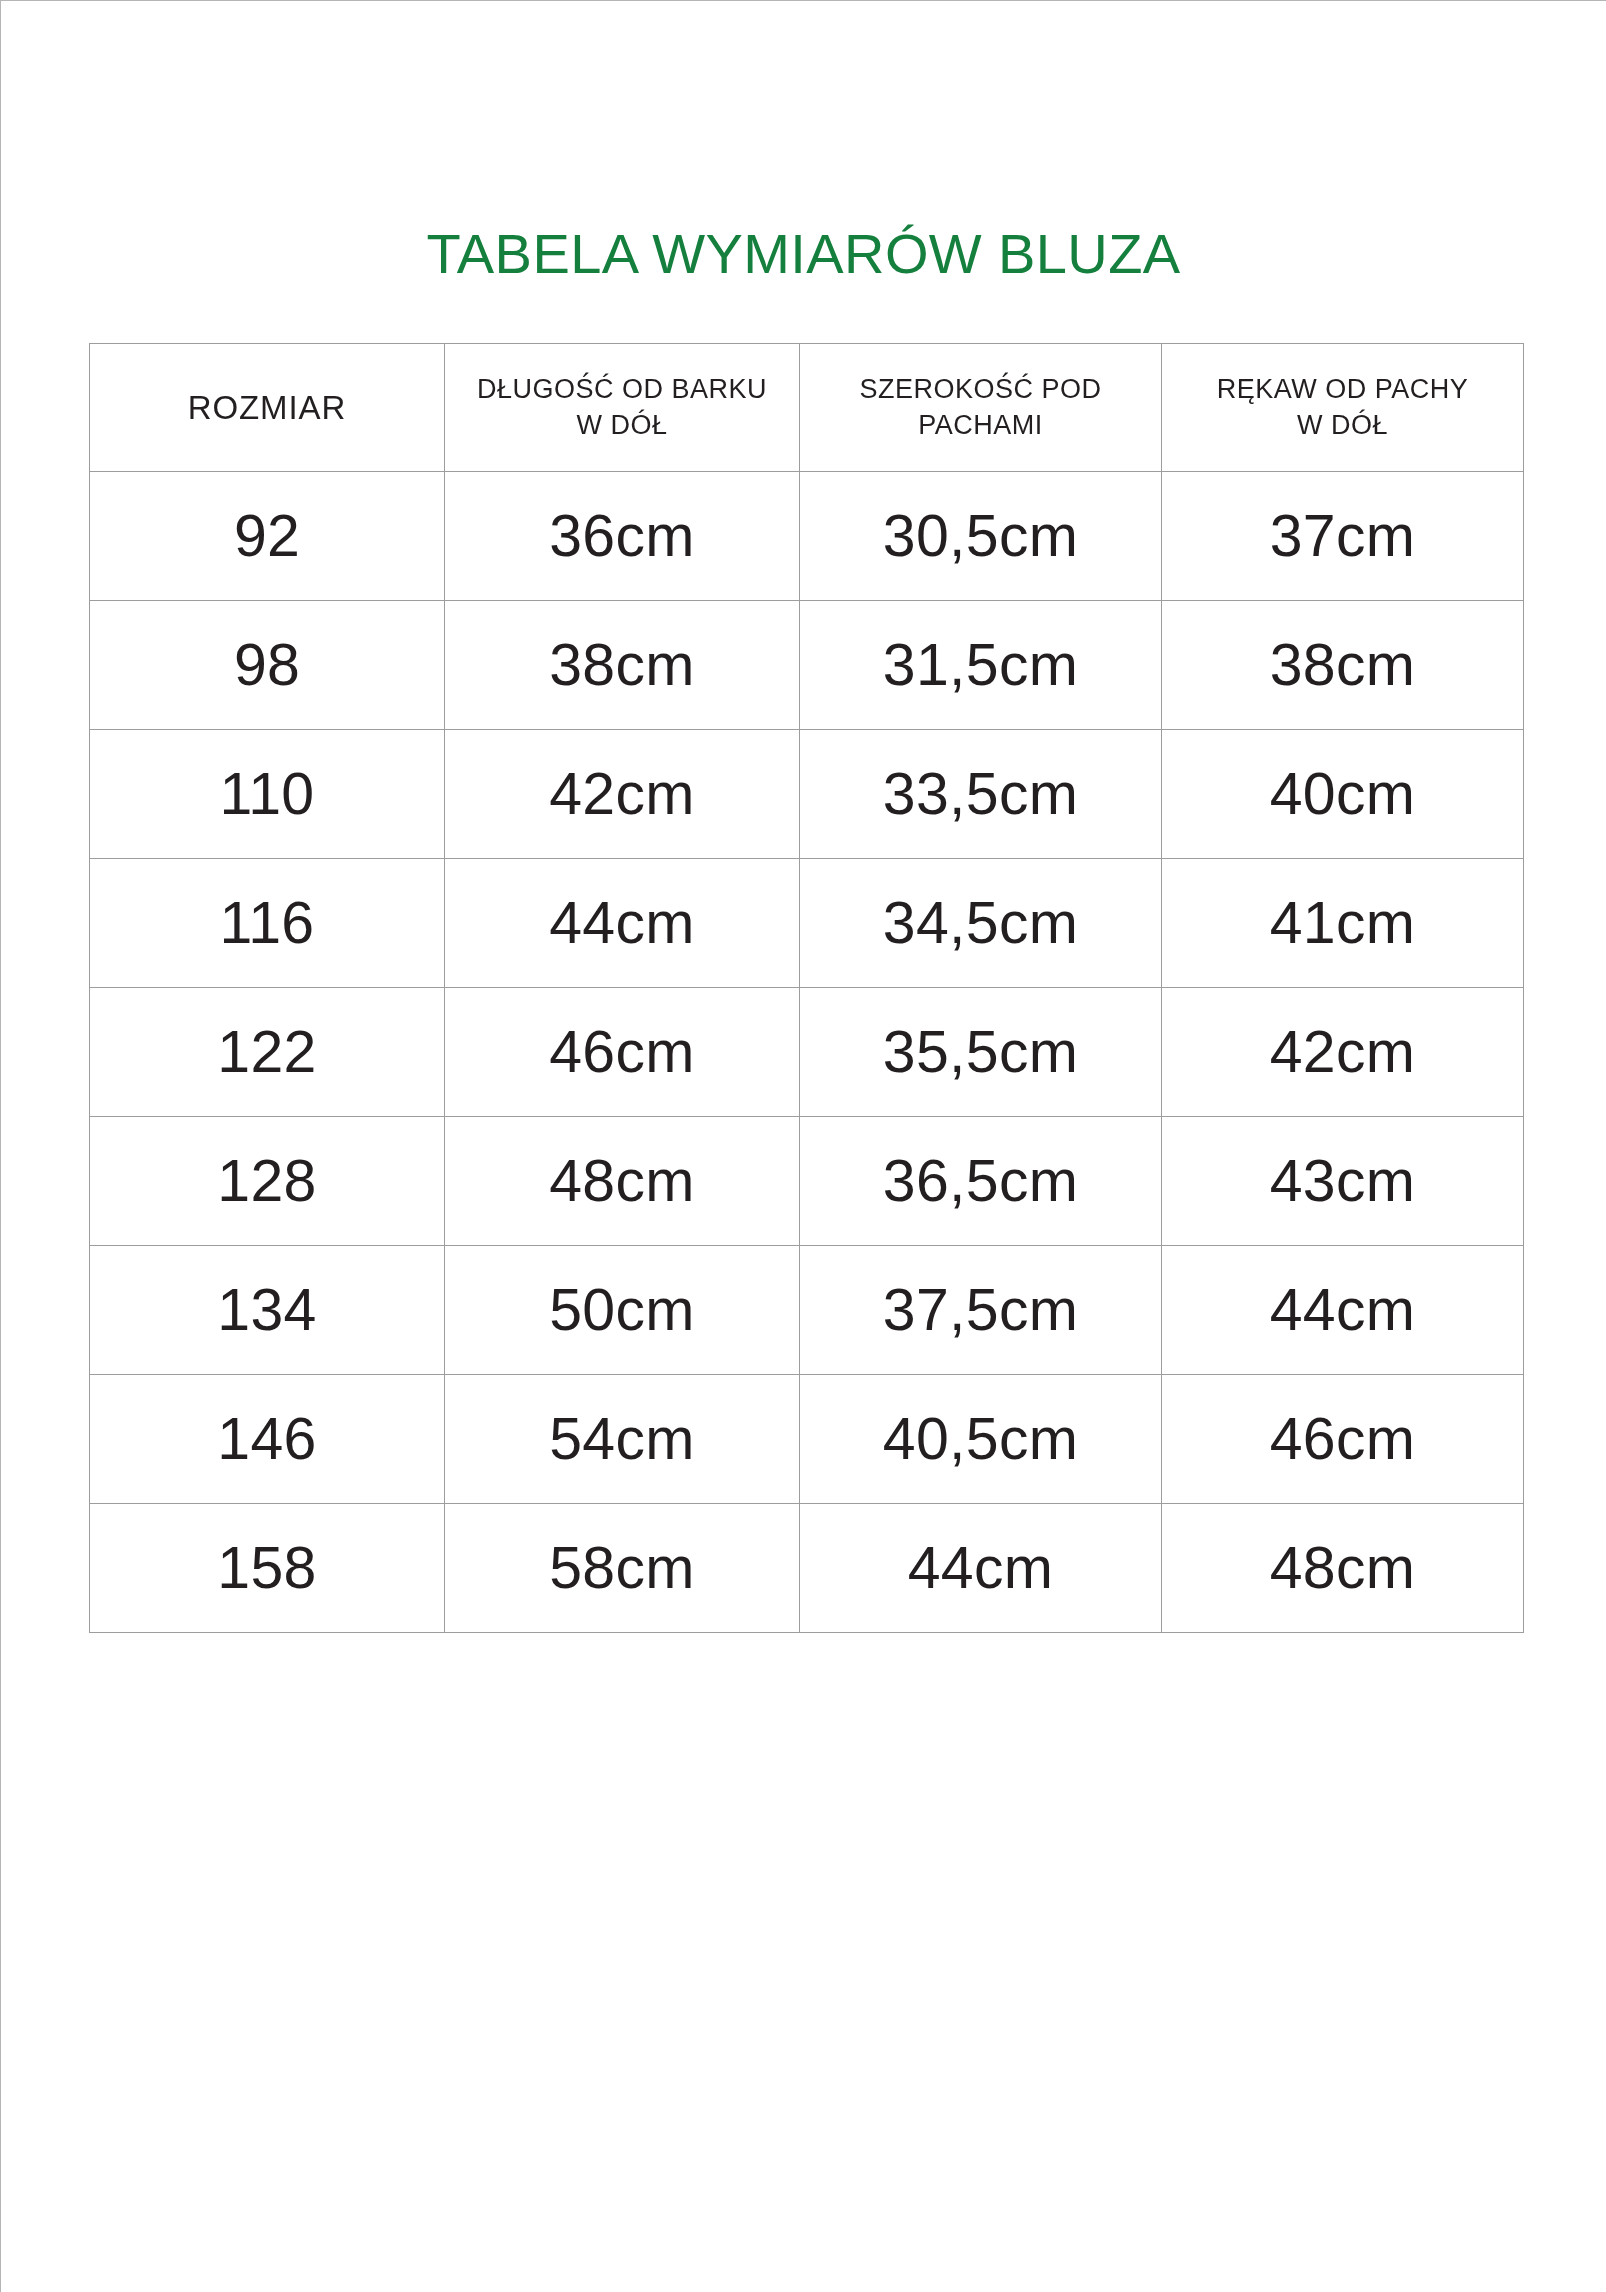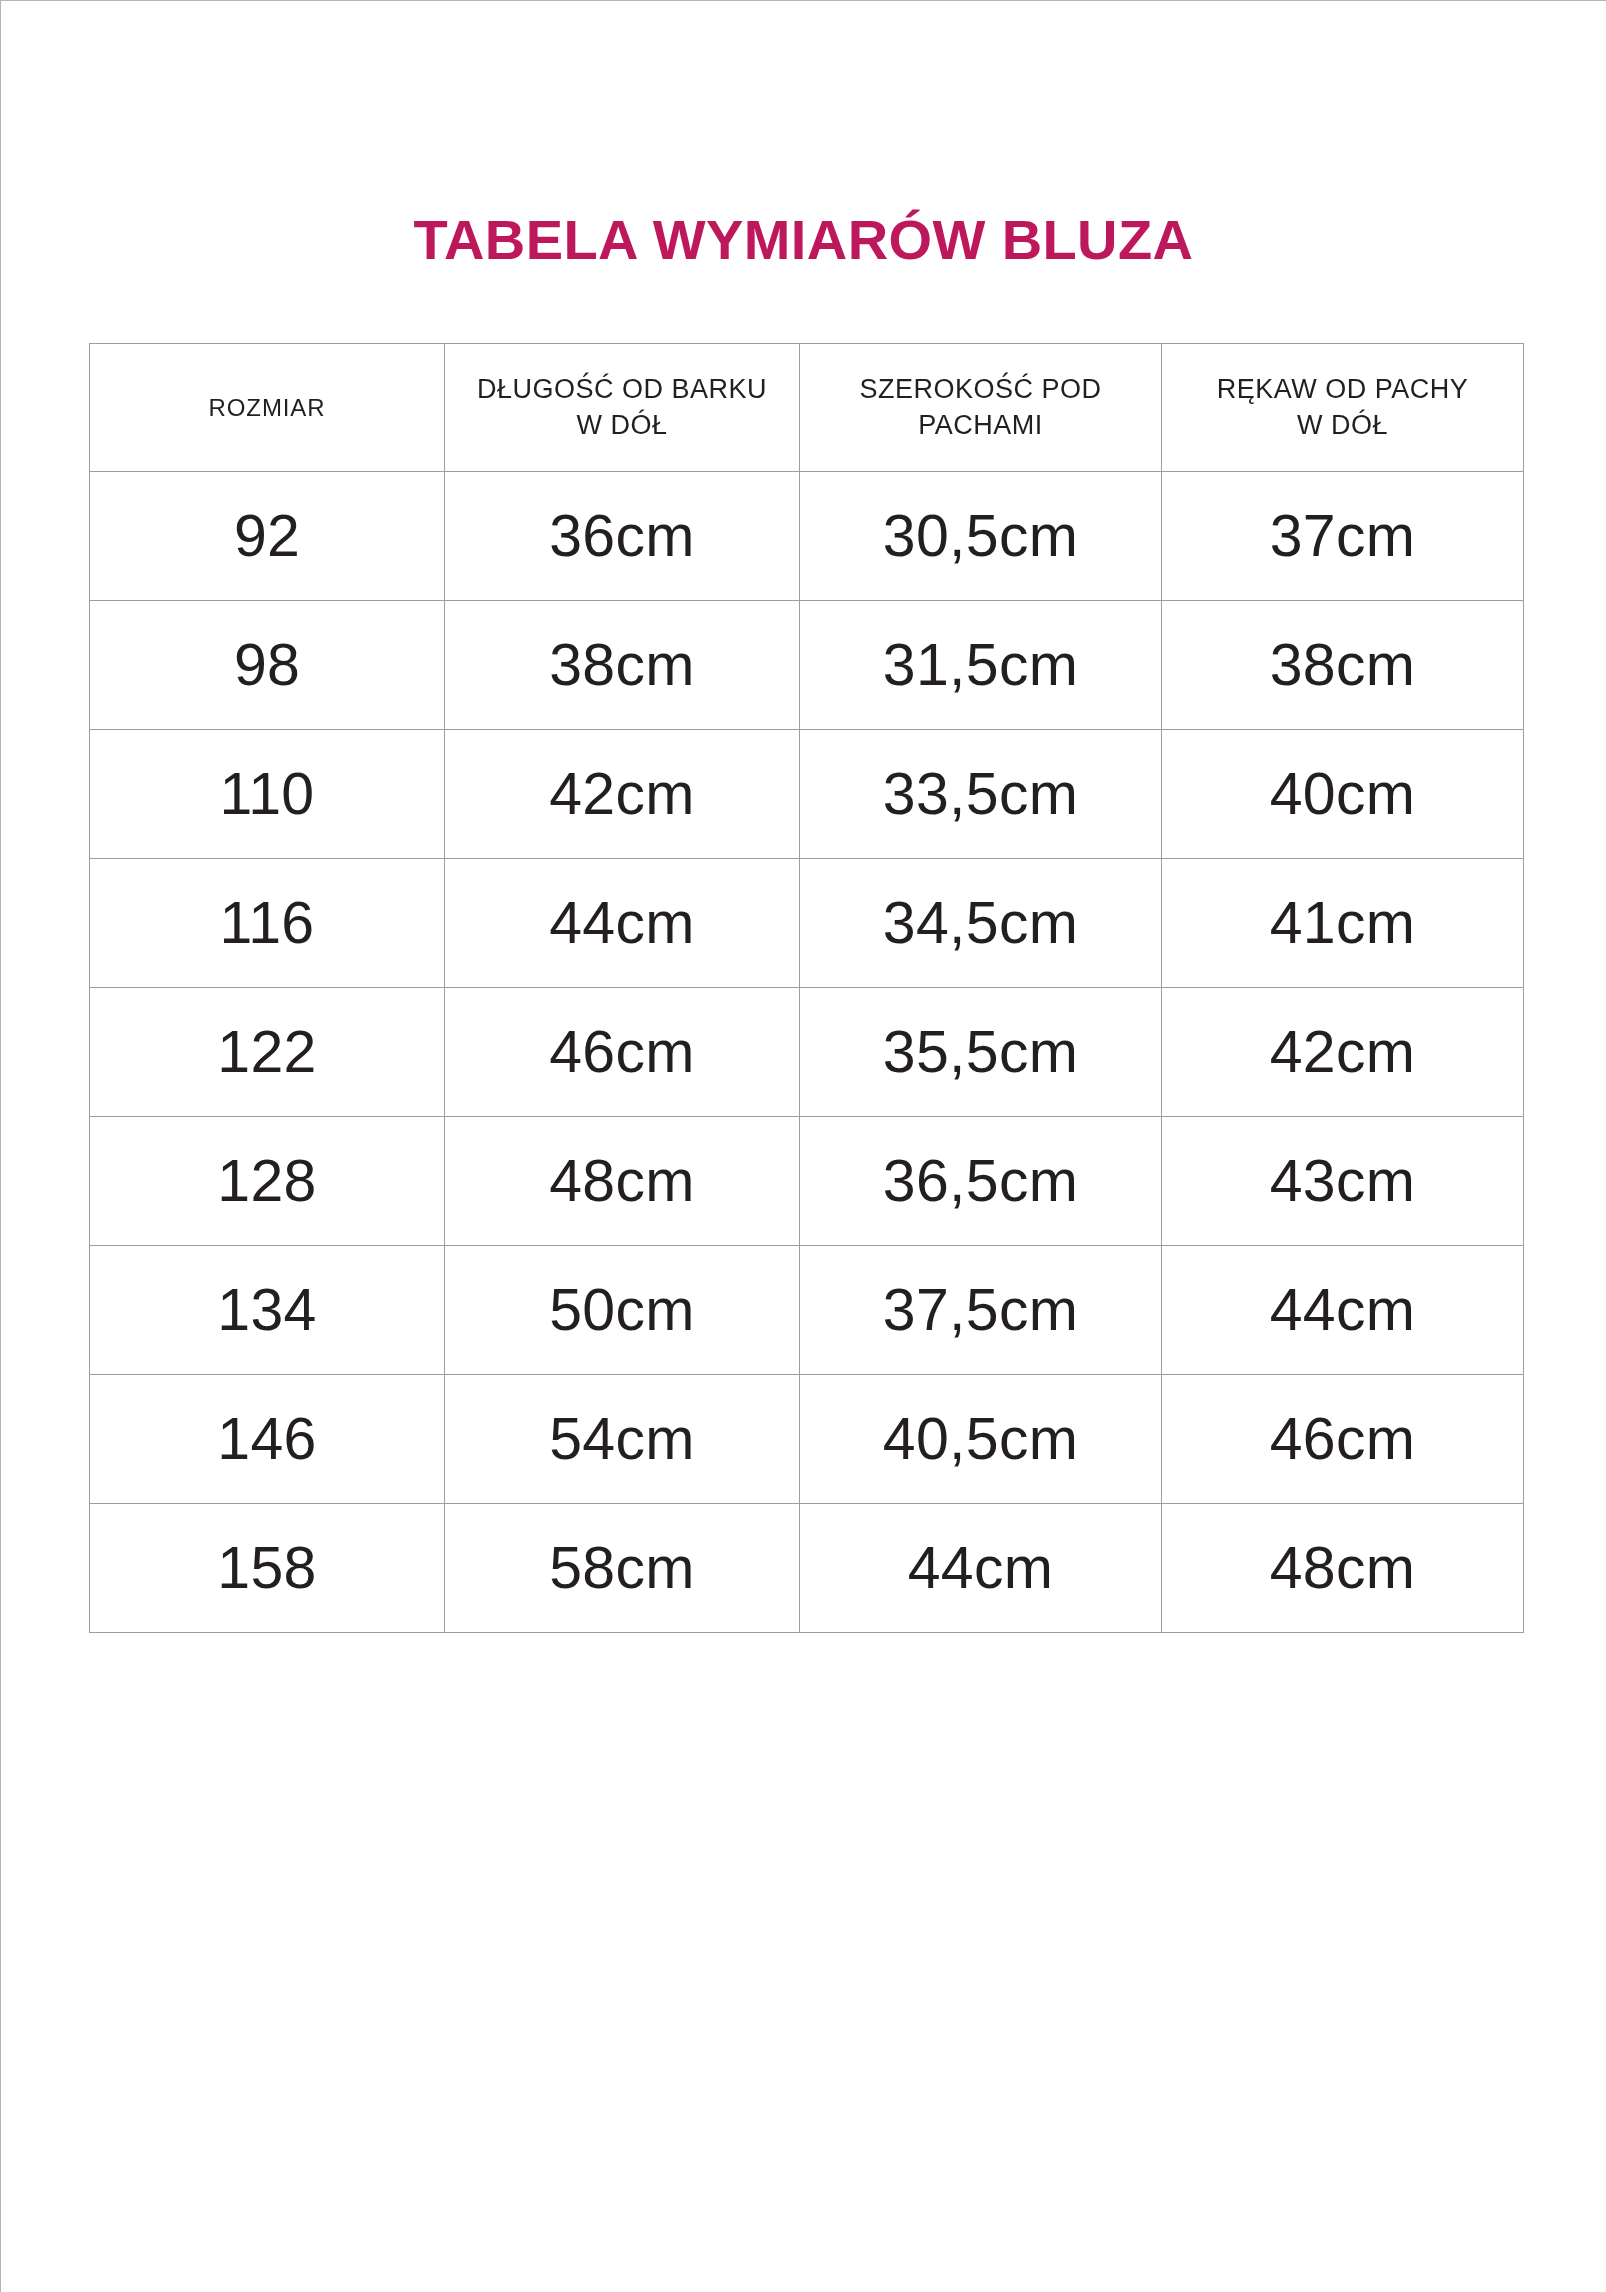--- a/index.html
+++ b/index.html
@@ -20,28 +20,28 @@
     box-sizing: border-box;
     width: 1607px;
     height: 2293px;
     border: 1.8px solid #b5b5b5;
     background: #ffffff;
     position: relative;
   }
 
   .page-title {
     position: absolute;
-    top: 170px;
+    top: 184px;
     left: 0;
     width: 100%;
     text-align: center;
     font-size: 56px;
-    font-weight: 700;
+    font-weight: 400;
     letter-spacing: 0.4px;
-    color: #be185d;
+    color: #15803d;
     line-height: 1.1;
     white-space: nowrap;
   }
 
   .table-wrap {
     position: absolute;
     top: 342px;
     left: 88px;
     width: 1433px;
   }
@@ -66,21 +66,21 @@
     padding: 0;
   }
 
   table.size-table thead th {
     height: 127px;
     font-weight: 400;
     color: #231f20;
   }
 
   th.head-size {
-    font-size: 24px;
+    font-size: 33px;
     letter-spacing: 0.9px;
   }
 
   th.head-measure {
     font-size: 27px;
     letter-spacing: 0.5px;
     line-height: 1.3;
   }
 
   th.head-measure .hl {

